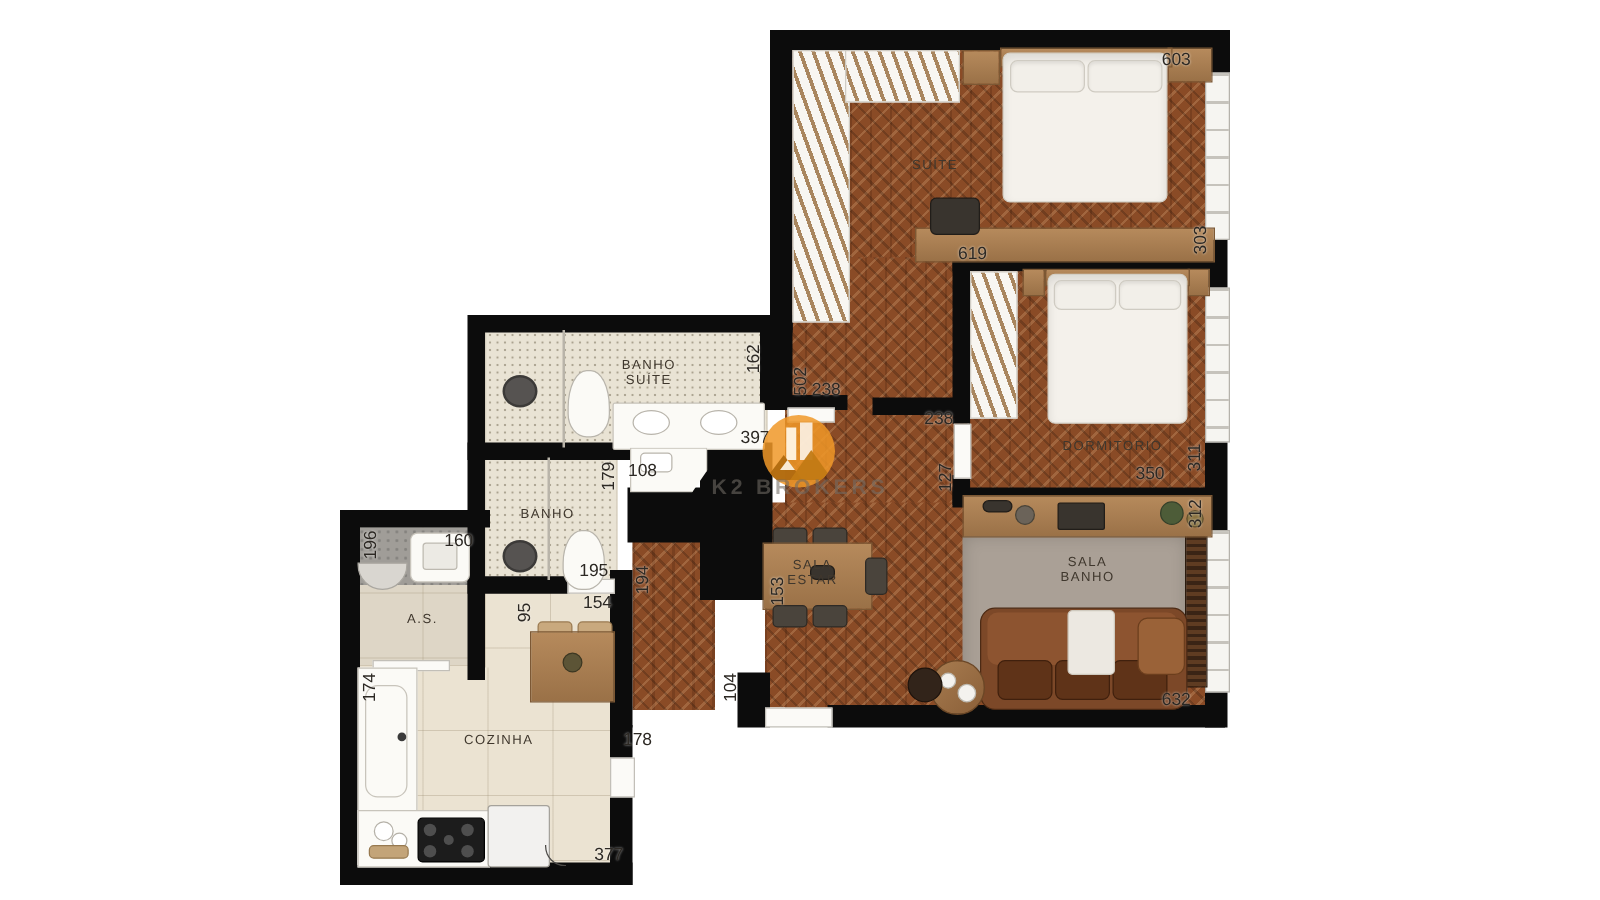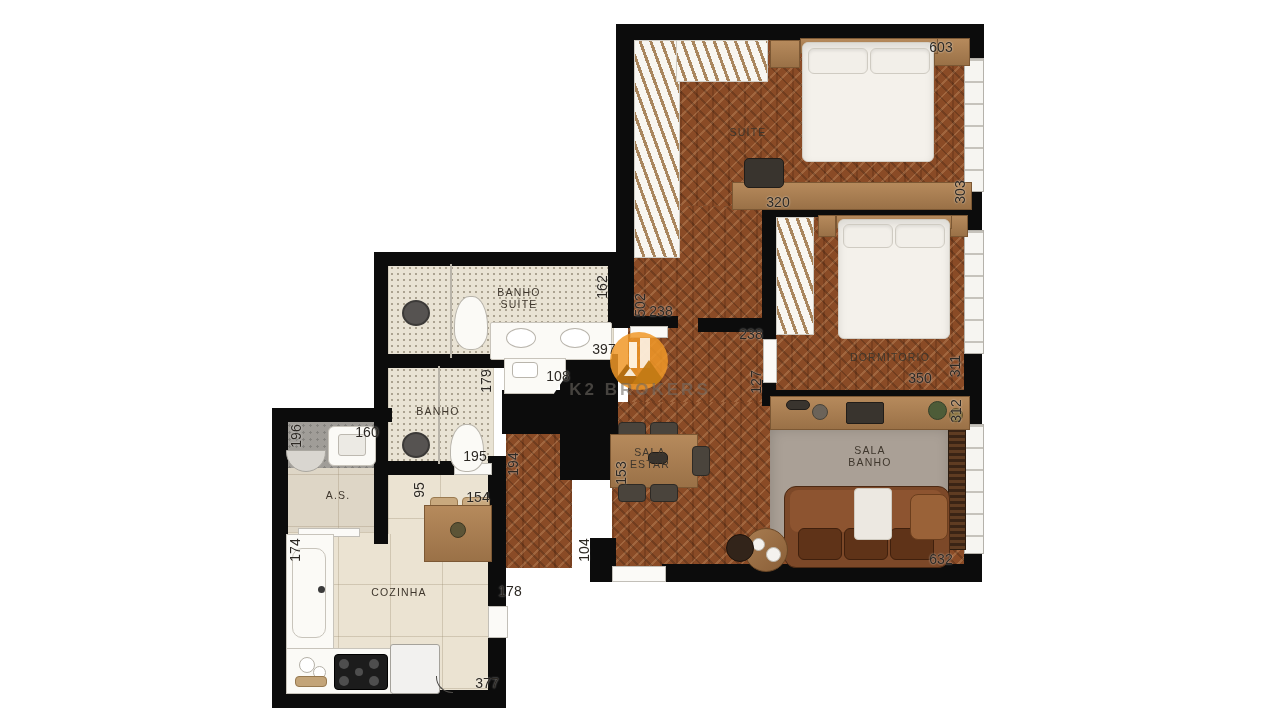--- a/index.html
+++ b/index.html
@@ -220,31 +220,31 @@
   </div>
   <div class="room-label" style="left:870px;top:456px;">
     <div>SALA</div>
     <div>BANHO</div>
   </div>
   <div class="room-label" style="left:338px;top:495px;">A.S.</div>
   <div class="room-label" style="left:399px;top:592px;">COZINHA</div>
 
   <div class="dim" style="left:941px;top:47px;">603</div>
   <div class="dim v" style="left:960px;top:192px;">303</div>
-  <div class="dim" style="left:778px;top:202px;">320</div>
+  <div class="dim" style="left:778px;top:202px;">619</div>
   <div class="dim v" style="left:602px;top:287px;">162</div>
   <div class="dim v" style="left:640px;top:305px;">502</div>
   <div class="dim" style="left:661px;top:311px;">238</div>
   <div class="dim" style="left:751px;top:334px;">238</div>
   <div class="dim v" style="left:756px;top:382px;">127</div>
   <div class="dim" style="left:604px;top:349px;">397</div>
-  <div class="dim" style="left:514px;top:376px;margin-left:44px;">108</div>
+  <div class="dim" style="left:514px;top:376px;">108</div>
   <div class="dim v" style="left:486px;top:381px;">179</div>
   <div class="dim" style="left:475px;top:456px;">195</div>
-  <div class="dim" style="left:478px;top:481px;margin-top:16px;">154</div>
+  <div class="dim" style="left:478px;top:481px;">154</div>
   <div class="dim v" style="left:419px;top:490px;">95</div>
   <div class="dim v" style="left:513px;top:464px;">194</div>
   <div class="dim v" style="left:621px;top:473px;">153</div>
   <div class="dim v" style="left:584px;top:550px;">104</div>
   <div class="dim" style="left:920px;top:378px;">350</div>
   <div class="dim v" style="left:955px;top:366px;">311</div>
   <div class="dim v" style="left:956px;top:411px;">312</div>
   <div class="dim" style="left:941px;top:559px;">632</div>
   <div class="dim" style="left:367px;top:432px;">160</div>
   <div class="dim v" style="left:296px;top:436px;">196</div>

